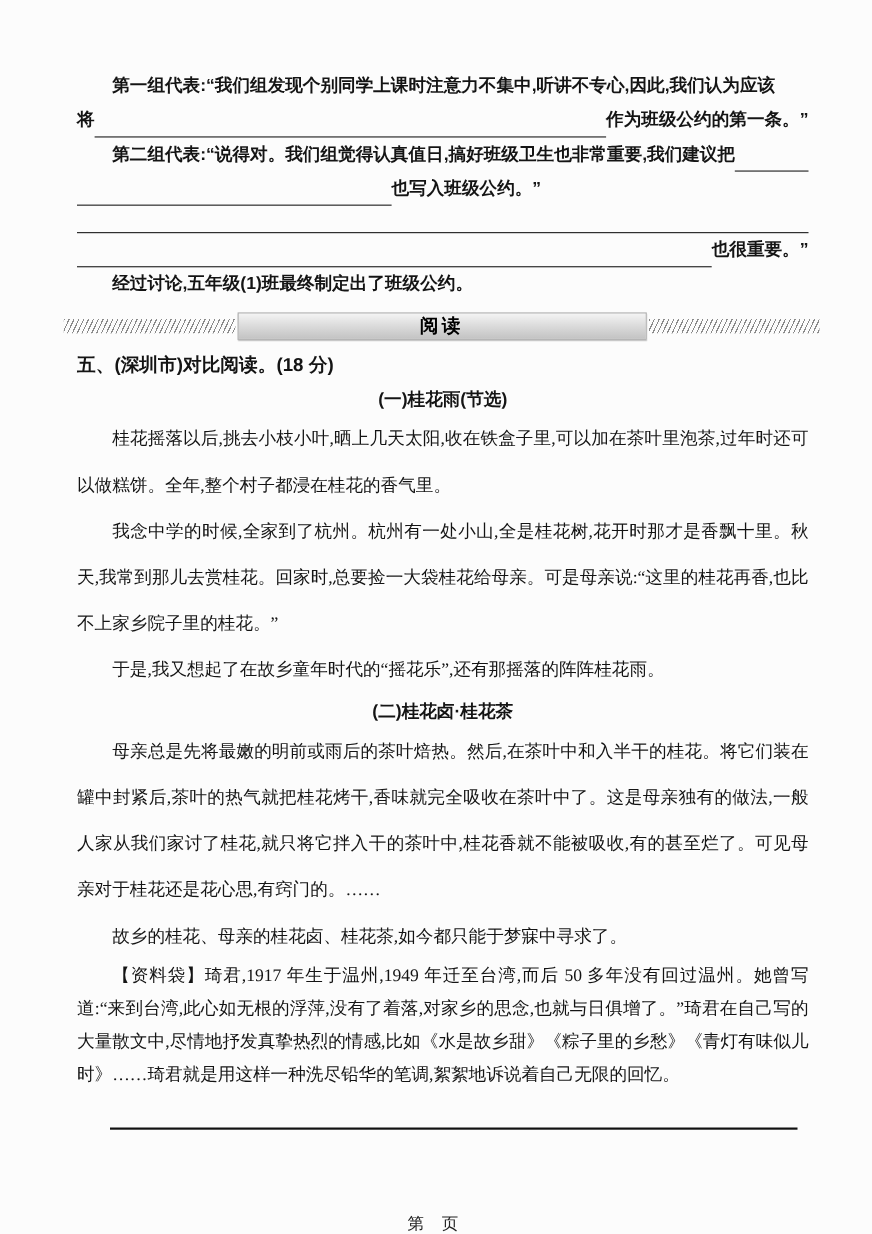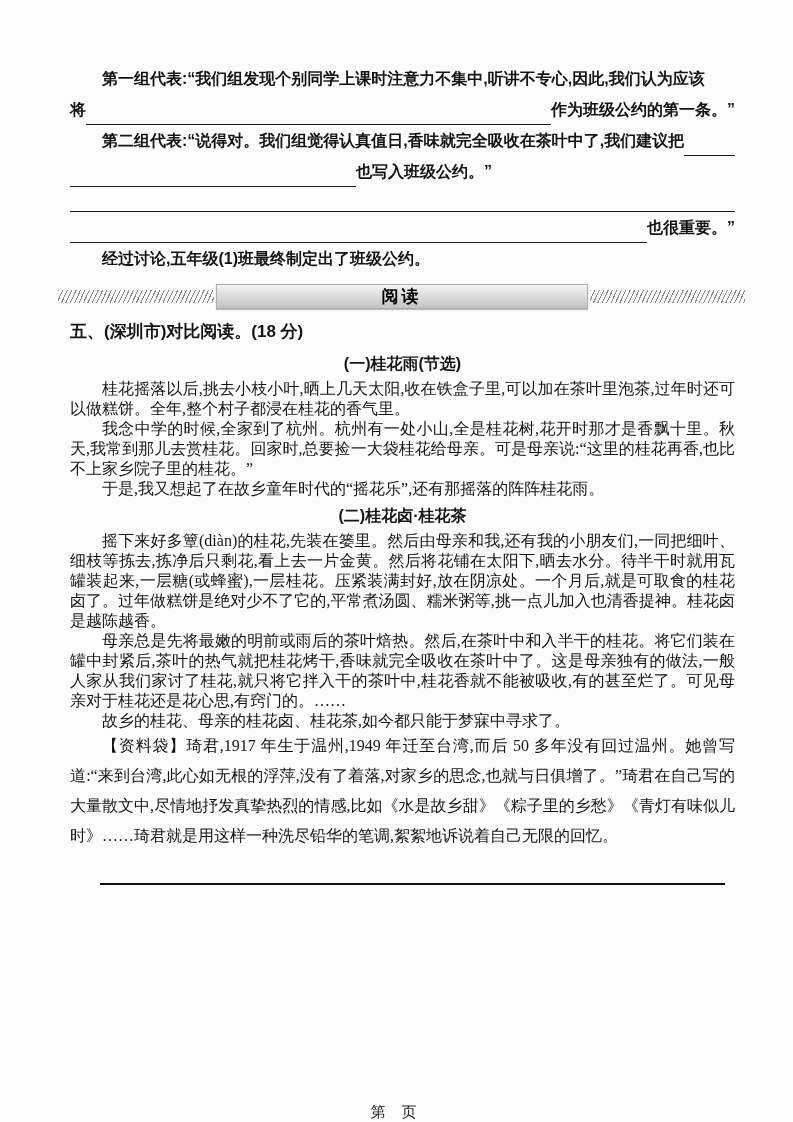--- a/index.html
+++ b/index.html
@@ -42,21 +42,21 @@
     display: flex; align-items: center; justify-content: center;
   }
   .banner-bar span { font-weight: 700; font-size: 17px; letter-spacing: 3px; color:#000; }
 
   
   .sec-heading { font-weight: 700; font-size: 17px; line-height: 30px; margin-top: 8px; }
   .p-title { text-align: center; font-weight: 700; font-size: 16px; line-height: 30px; margin-top: 2px; }
   .passage p {
     margin: 0;
     font-family: "Liberation Serif", serif;
-    font-size: 16px; line-height: 20px;
+    font-size: 16px; line-height: 42px;
     text-align: justify; text-indent: 2em;
   }
   .infobox { margin: 0; font-family: "Liberation Serif", serif; font-size: 16px; line-height: 30px; text-align: justify; }
   .infobox .label { font-family: "Liberation Sans", sans-serif; font-weight: 400; }
 
   .question { font-weight: 600; font-size: 16px; line-height: 30px; margin-top: 4px; }
   .answer-line {
     border-bottom: 2px solid #111;
     height: 1px; margin: 32px 10px 0 30px;
   }
@@ -72,21 +72,21 @@
 <div class="content">
 
   <div class="dialogue">
     <div class="d-line indent">第一组代表:“我们组发现个别同学上课时注意力不集中,听讲不专心,因此,我们认为应该</div>
     <div class="fill-row">
       <span class="txt">将</span>
       <span class="blank grow"></span>
       <span class="txt">作为班级公约的第一条。”</span>
     </div>
     <div class="fill-row">
-      <span class="txt ind-pad">第二组代表:“说得对。我们组觉得认真值日,香味就完全吸收在茶叶中了,我们建议把</span>
+      <span class="txt ind-pad">第二组代表:“说得对。我们组觉得认真值日,搞好班级卫生也非常重要,我们建议把</span>
       <span class="blank grow"></span>
     </div>
     <div class="fill-row">
       <span class="blank" style="width:43%"></span>
       <span class="txt">也写入班级公约。”</span>
     </div>
     <div class="fill-row">
       <span class="blank grow"></span>
     </div>
     <div class="fill-row">
@@ -108,21 +108,20 @@
 
   <div class="p-title">(一)桂花雨(节选)</div>
   <div class="passage">
     <p>桂花摇落以后,挑去小枝小叶,晒上几天太阳,收在铁盒子里,可以加在茶叶里泡茶,过年时还可以做糕饼。全年,整个村子都浸在桂花的香气里。</p>
     <p>我念中学的时候,全家到了杭州。杭州有一处小山,全是桂花树,花开时那才是香飘十里。秋天,我常到那儿去赏桂花。回家时,总要捡一大袋桂花给母亲。可是母亲说:“这里的桂花再香,也比不上家乡院子里的桂花。”</p>
     <p>于是,我又想起了在故乡童年时代的“摇花乐”,还有那摇落的阵阵桂花雨。</p>
   </div>
 
   <div class="p-title">(二)桂花卤·桂花茶</div>
   <div class="passage">
-    <p>摇下来好多簟(diàn)的桂花,先装在篓里。然后由母亲和我,还有我的小朋友们,一同把细叶、细枝等拣去,拣净后只剩花,看上去一片金黄。然后将花铺在太阳下,晒去水分。待半干时就用瓦罐装起来,一层糖(或蜂蜜),一层桂花。压紧装满封好,放在阴凉处。一个月后,就是可取食的桂花卤了。过年做糕饼是绝对少不了它的,平常煮汤圆、糯米粥等,挑一点儿加入也清香提神。桂花卤是越陈越香。</p>
     <p>母亲总是先将最嫩的明前或雨后的茶叶焙热。然后,在茶叶中和入半干的桂花。将它们装在罐中封紧后,茶叶的热气就把桂花烤干,香味就完全吸收在茶叶中了。这是母亲独有的做法,一般人家从我们家讨了桂花,就只将它拌入干的茶叶中,桂花香就不能被吸收,有的甚至烂了。可见母亲对于桂花还是花心思,有窍门的。……</p>
     <p>故乡的桂花、母亲的桂花卤、桂花茶,如今都只能于梦寐中寻求了。</p>
   </div>
 
   <p class="infobox indent">
     <span class="label">【资料袋】</span><span>琦君,1917 年生于温州,1949 年迁至台湾,而后 50 多年没有回过温州。她曾写道:“来到台湾,此心如无根的浮萍,没有了着落,对家乡的思念,也就与日俱增了。”琦君在自己写的大量散文中,尽情地抒发真挚热烈的情感,比如《水是故乡甜》《粽子里的乡愁》《青灯有味似儿时》……琦君就是用这样一种洗尽铅华的笔调,絮絮地诉说着自己无限的回忆。</span>
   </p>
 
   <div class="answer-line"></div>
 

